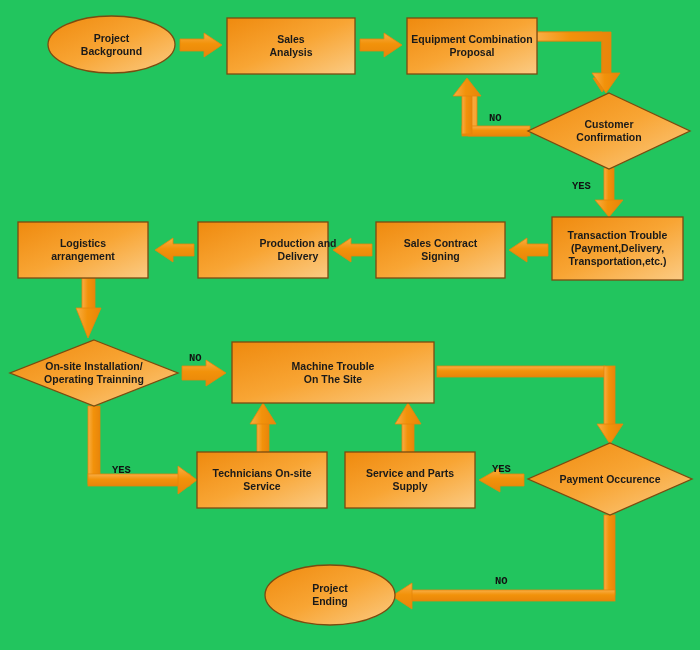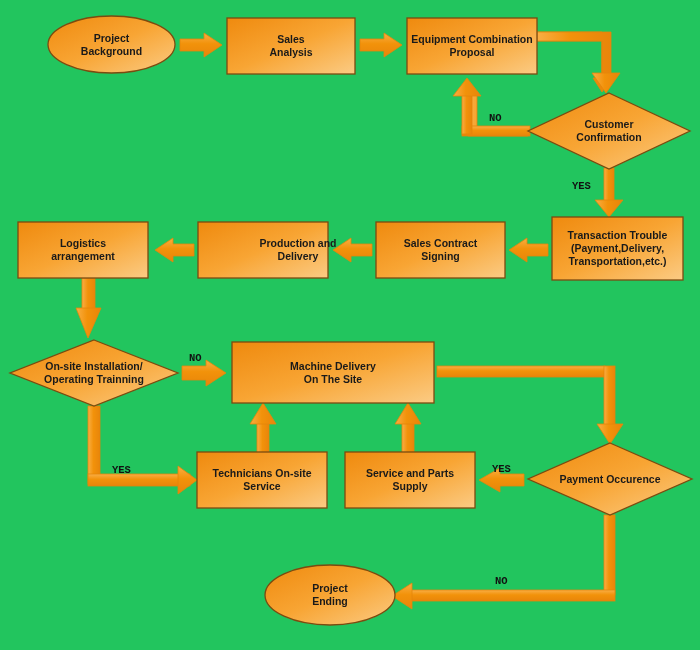--- a/index.html
+++ b/index.html
@@ -171,21 +171,21 @@
 
   <div class="node-label" style="left:198px;top:222px;width:150px;height:56px;margin-left:25px;">Production and
 Delivery</div>
 
   <div class="node-label" style="left:18px;top:222px;width:130px;height:56px;">Logistics
 arrangement</div>
 
   <div class="node-label" style="left:8px;top:340px;width:172px;height:66px;">On-site Installation/
 Operating Trainning</div>
 
-  <div class="node-label" style="left:232px;top:342px;width:202px;height:61px;">Machine Delivery
+  <div class="node-label" style="left:232px;top:342px;width:202px;height:61px;">Machine Trouble
 On The Site</div>
 
   <div class="node-label" style="left:195px;top:452px;width:134px;height:56px;">Technicians On-site
 Service</div>
 
   <div class="node-label" style="left:345px;top:452px;width:130px;height:56px;">Service and Parts
 Supply</div>
 
   <div class="node-label" style="left:528px;top:443px;width:164px;height:72px;">Payment Occurence</div>
 

